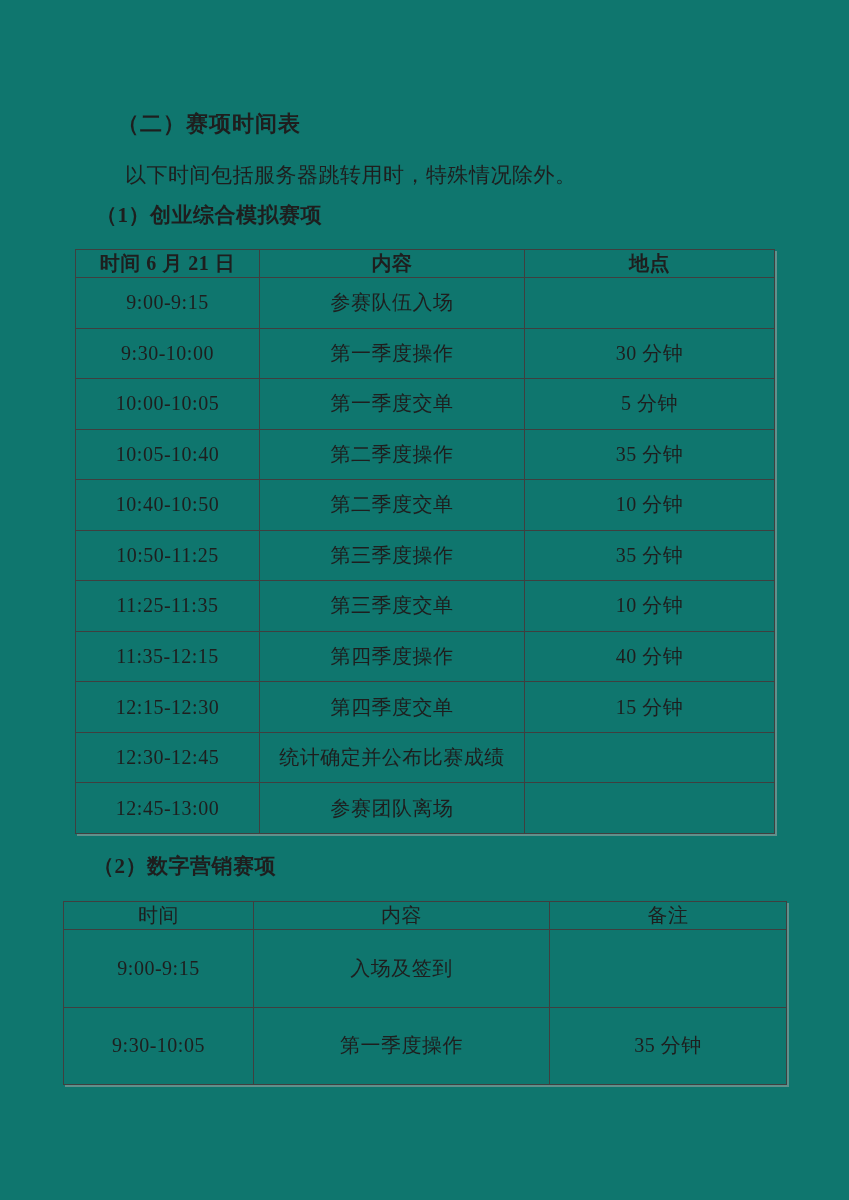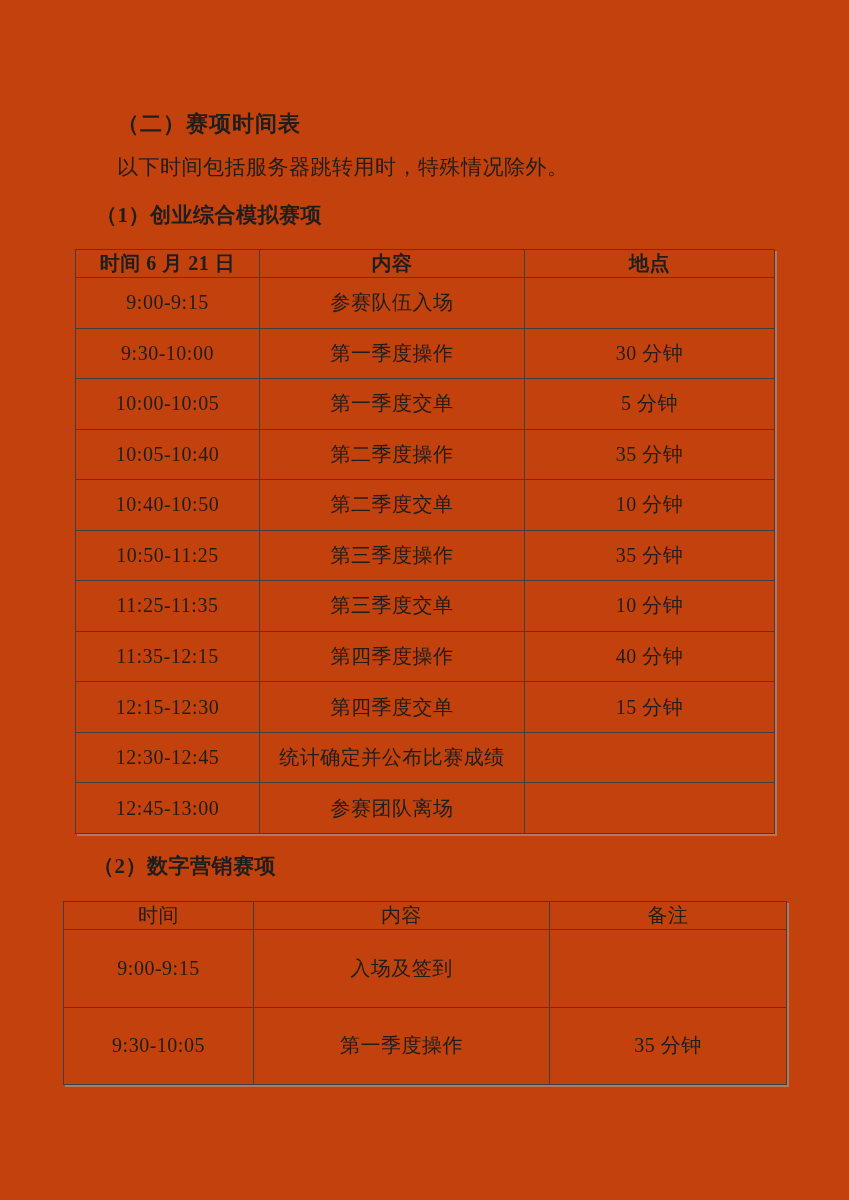--- a/index.html
+++ b/index.html
@@ -4,39 +4,39 @@
 <style>
   html, body {
     margin: 0;
     padding: 0;
     background: #ffffff;
   }
   .page {
     position: relative;
     width: 849px;
     height: 1200px;
-    background: #c2410c;
+    background: #0f766e;
     font-family: "Liberation Serif", "DejaVu Serif", serif;
     color: #1e1e1e;
     overflow: hidden;
   }
   .heading-l1 {
     position: absolute;
     left: 117px;
     top: 109px;
     font-size: 22px;
     font-weight: bold;
     letter-spacing: 1px;
     white-space: nowrap;
   }
   .intro {
     position: absolute;
     left: 117px;
     top: 153px;
-    margin: 0;
+    margin: 8px;
     font-size: 21px;
     letter-spacing: 0.5px;
     white-space: nowrap;
   }
   .table-caption {
     position: absolute;
     font-size: 21px;
     font-weight: bold;
     letter-spacing: 0.5px;
     white-space: nowrap;

